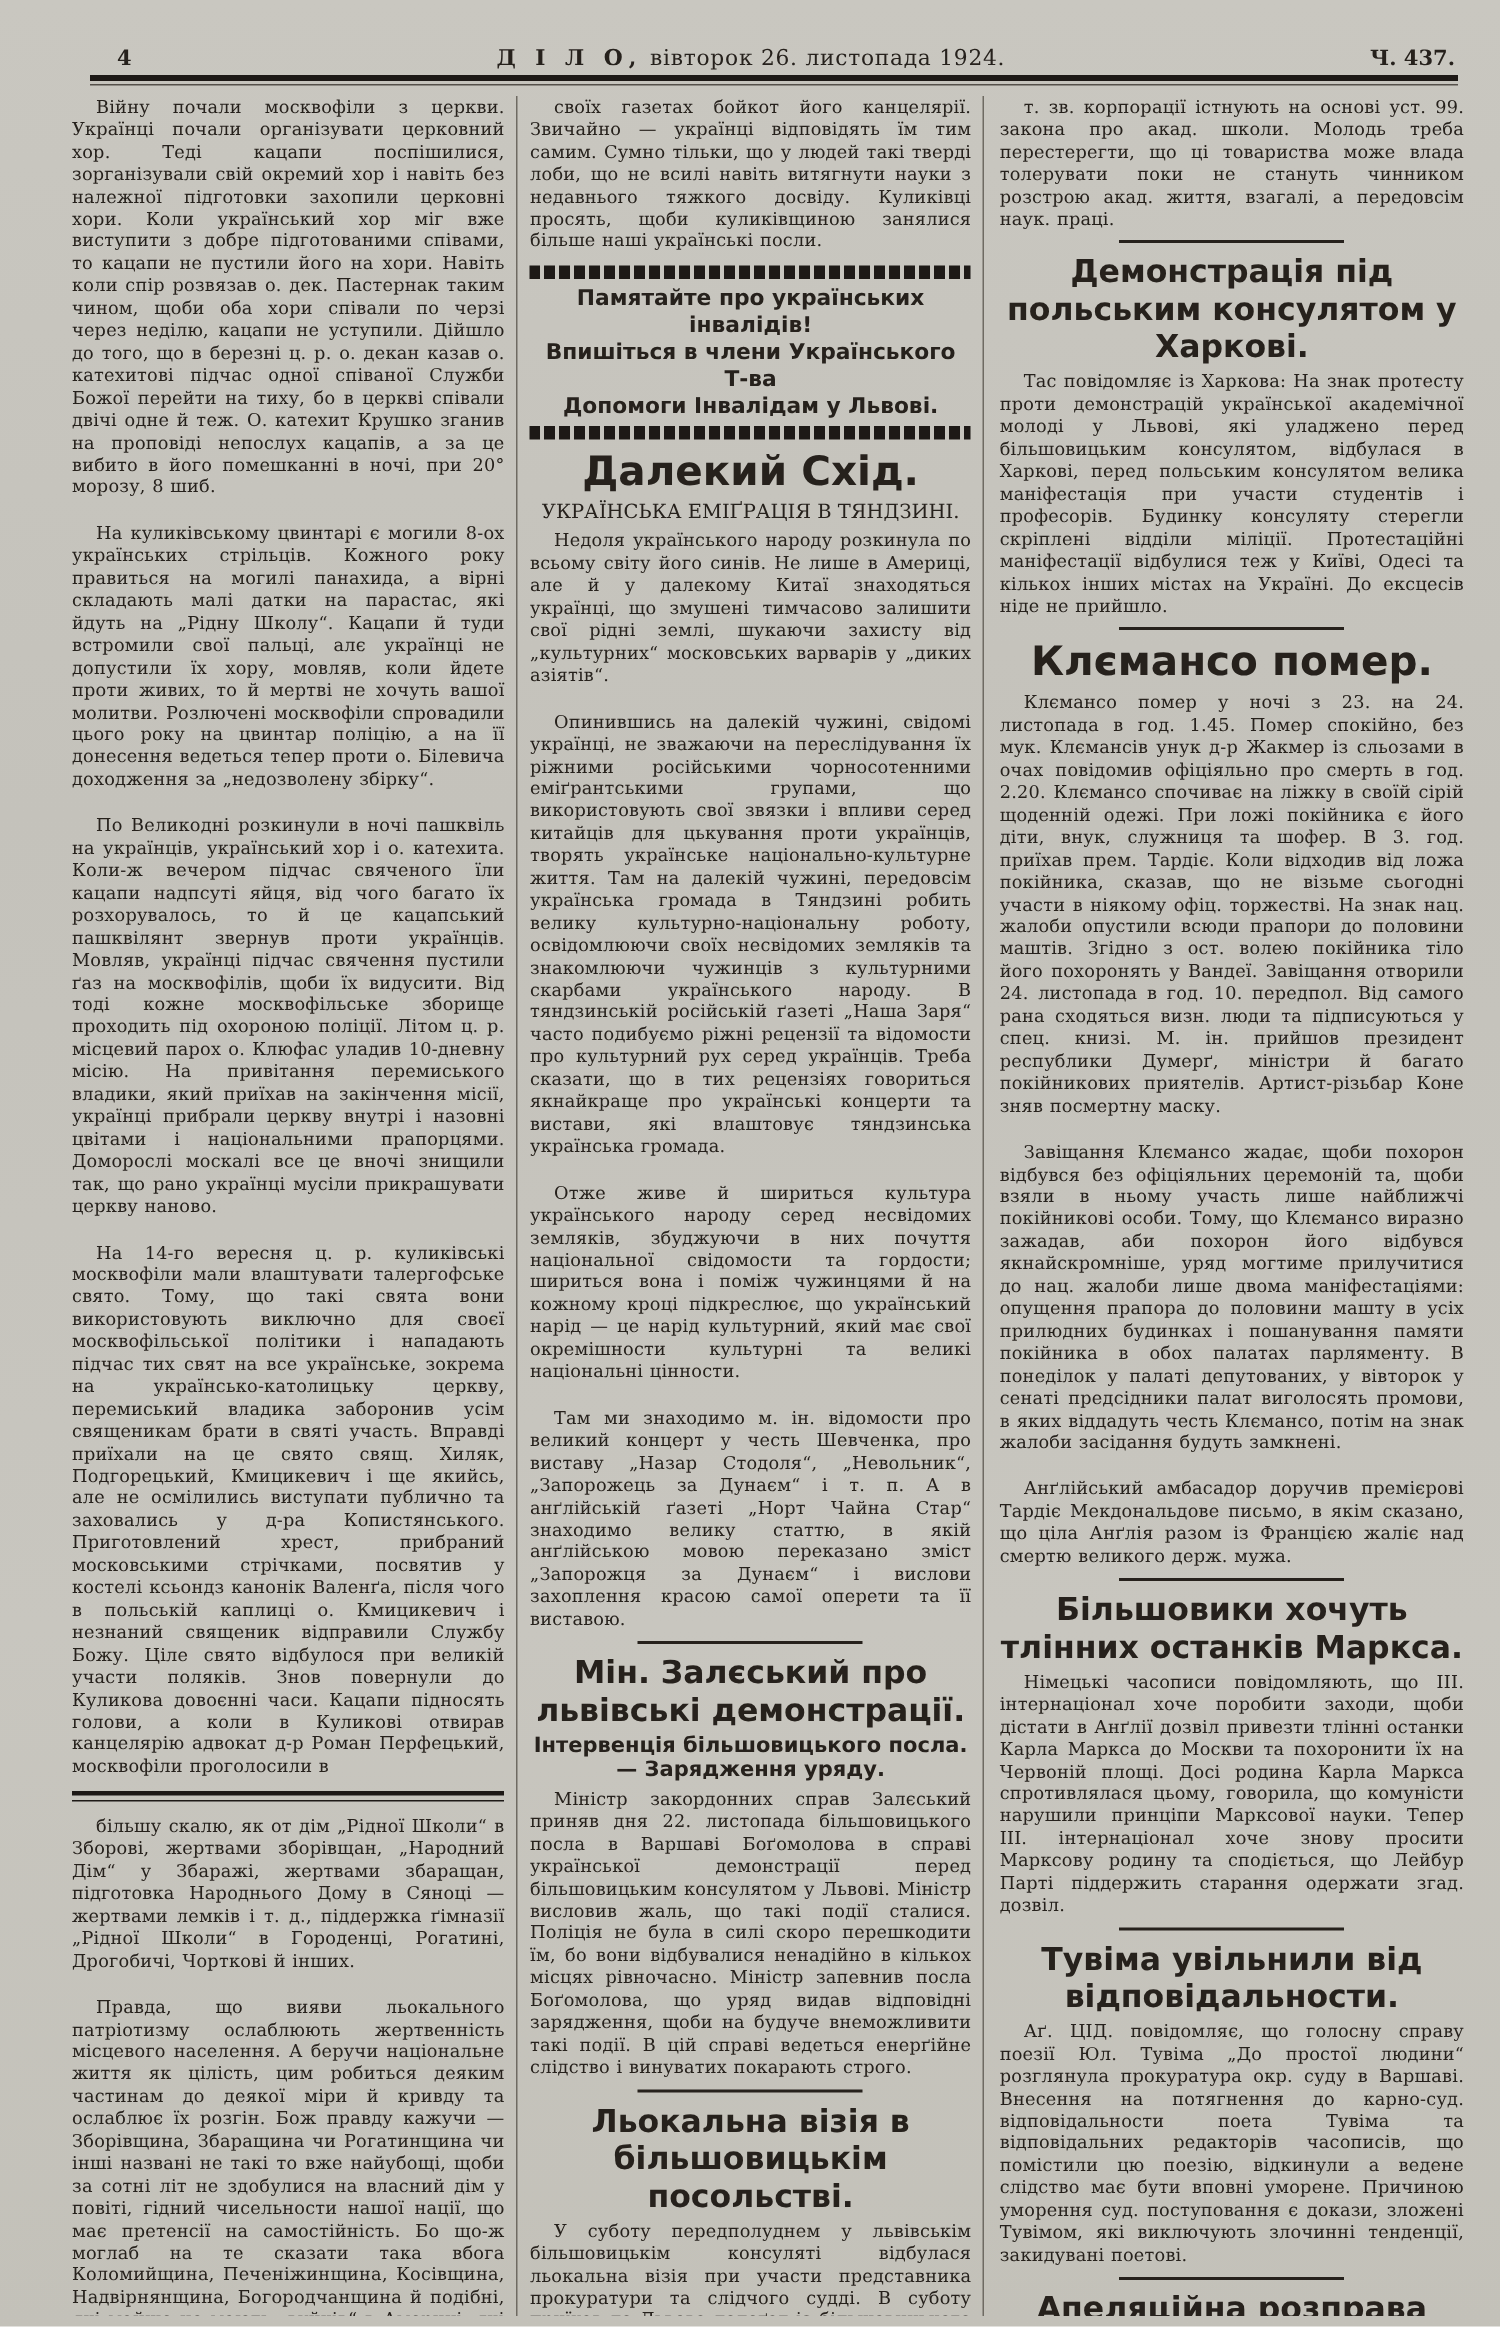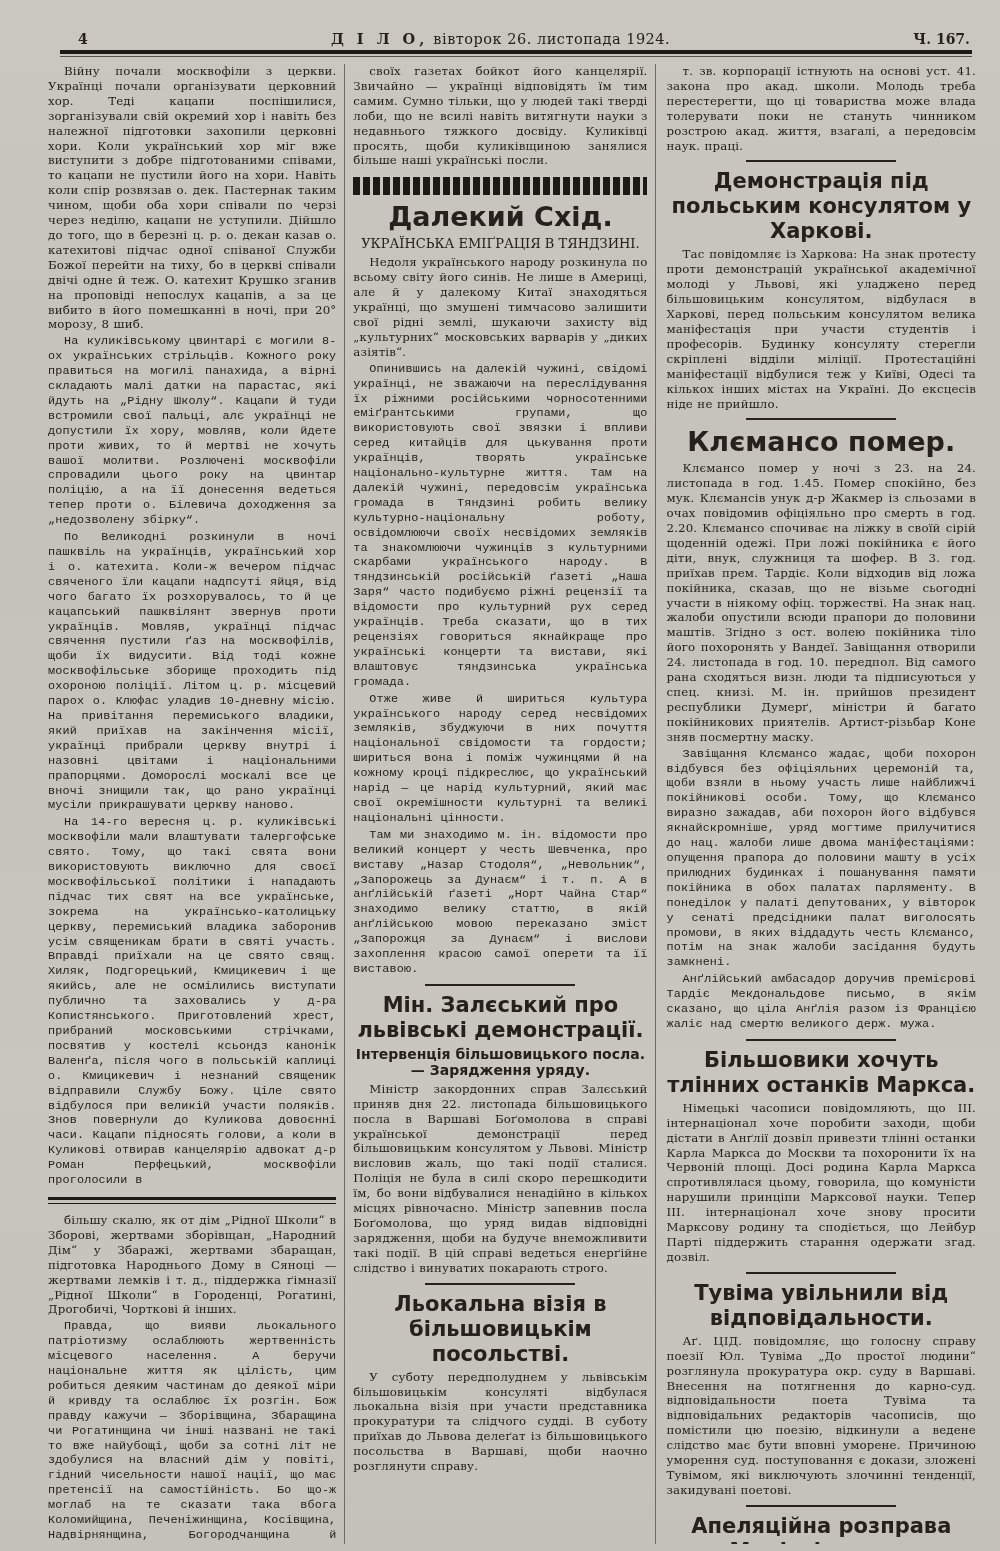--- a/index.html
+++ b/index.html
@@ -21,21 +21,21 @@
             box-shadow:0 2px 0 #c6c4bd,0 3px 0 #55504a;}
   
   .cols{display:flex;margin:10px 20px 0 48px;height:1480px;overflow:hidden;}
   .col{overflow:hidden;}
   .col1{width:300px;padding-right:8px;}
   .col2{width:306px;border-left:1px solid #6e6a62;padding:0 8px;}
   .col3{width:322px;border-left:1px solid #6e6a62;padding:0 4px 0 10px;}
   
   .bp{font-size:11.8px;line-height:14.9px;text-align:justify;margin:0;
       text-indent:16px;letter-spacing:.15px;word-spacing:.5px;}
-  .bp+.bp{margin-top:2px;font-family:Liberation Mono, monospace;}
+  .bp+.bp{margin-top:16px;}
   .h-lg{font-family:"DejaVu Sans","Liberation Sans",sans-serif;font-weight:bold;
         font-size:27px;line-height:30px;text-align:center;margin:6px 0 4px;}
   .h-md{font-family:"DejaVu Sans","Liberation Sans",sans-serif;font-weight:bold;
         font-size:21px;line-height:25px;text-align:center;margin:5px 0 3px;}
   .h-sub{font-size:13px;font-weight:normal;text-align:center;margin:2px 0 4px;}
   .h-sub-sans{font-family:"DejaVu Sans","Liberation Sans",sans-serif;
         font-size:14px;font-weight:bold;text-align:center;margin:2px 0 4px;}
   .sep{width:150px;margin:7px auto;border-top:2.5px solid #26211c;}
   .sep-heavy{margin:9px 0;border-top:3px solid #1d1916;border-bottom:1px solid #1d1916;height:3px;}
   
@@ -47,21 +47,21 @@
   .notice .inner{padding:4px 0;}
 </style>
 </head>
 <body>
 
 <div class="page">
 
   <div class="hdr">
     <span class="pageno">4</span>
     <span class="masthead"><b>Д І Л О,</b>&nbsp;<span>вівторок 26. листопада 1924.</span></span>
-    <span class="issue">Ч. 167.</span>
+    <span class="issue">Ч. 437.</span>
   </div>
   <div class="hdr-rule"></div>
 
   <div class="cols">
 
     <div class="col col1">
       <p class="bp">Війну почали москвофіли з церкви. Українці почали організувати церковний хор. Теді кацапи поспішилися, зорганізували свій окремий хор і навіть без належної підготовки захопили церковні хори. Коли український хор міг вже виступити з добре підготованими співами, то кацапи не пустили його на хори. Навіть коли спір розвязав о. дек. Пастернак таким чином, щоби оба хори співали по черзі через неділю, кацапи не уступили. Дійшло до того, що в березні ц. р. о. декан казав о. катехитові підчас одної співаної Служби Божої перейти на тиху, бо в церкві співали двічі одне й теж. О. катехит Крушко зганив на проповіді непослух кацапів, а за це вибито в його помешканні в ночі, при 20° морозу, 8 шиб.</p>
       <p class="bp">На куликівському цвинтарі є могили 8-ох українських стрільців. Кожного року правиться на могилі панахида, а вірні складають малі датки на парастас, які йдуть на „Рідну Школу“. Кацапи й туди встромили свої пальці, алє українці не допустили їх хору, мовляв, коли йдете проти живих, то й мертві не хочуть вашої молитви. Розлючені москвофіли спровадили цього року на цвинтар поліцію, а на її донесення ведеться тепер проти о. Білевича доходження за „недозволену збірку“.</p>
       <p class="bp">По Великодні розкинули в ночі пашквіль на українців, український хор і о. катехита. Коли-ж вечером підчас свяченого їли кацапи надпсуті яйця, від чого багато їх розхорувалось, то й це кацапський пашквілянт звернув проти українців. Мовляв, українці підчас свячення пустили ґаз на москвофілів, щоби їх видусити. Від тоді кожне москвофільське зборище проходить під охороною поліції. Літом ц. р. місцевий парох о. Клюфас уладив 10-дневну місію. На привітання перемиського владики, який приїхав на закінчення місії, українці прибрали церкву внутрі і назовні цвітами і національними прапорцями. Доморослі москалі все це вночі знищили так, що рано українці мусіли прикрашувати церкву наново.</p>
       <p class="bp">На 14-го вересня ц. р. куликівські москвофіли мали влаштувати талергофське свято. Тому, що такі свята вони використовують виключно для своєї москвофільської політики і нападають підчас тих свят на все українське, зокрема на українсько-католицьку церкву, перемиський владика заборонив усім священикам брати в святі участь. Вправді приїхали на це свято свящ. Хиляк, Подгорецький, Кмицикевич і ще якийсь, але не осмілились виступати публично та заховались у д-ра Копистянського. Приготовлений хрест, прибраний московськими стрічками, посвятив у костелі ксьондз канонік Валенґа, після чого в польській каплиці о. Кмицикевич і незнаний священик відправили Службу Божу. Ціле свято відбулося при великій участи поляків. Знов повернули до Куликова довоєнні часи. Кацапи підносять голови, а коли в Куликові отвирав канцелярію адвокат д-р Роман Перфецький, москвофіли проголосили в</p>
@@ -69,20 +69,25 @@
       <p class="bp">більшу скалю, як от дім „Рідної Школи“ в Зборові, жертвами зборівщан, „Народний Дім“ у Збаражі, жертвами збаращан, підготовка Народнього Дому в Сяноці — жертвами лемків і т. д., піддержка ґімназії „Рідної Школи“ в Городенці, Рогатині, Дрогобичі, Чорткові й інших.</p>
       <p class="bp">Правда, що вияви льокального патріотизму ослаблюють жертвенність місцевого населення. А беручи національне життя як цілість, цим робиться деяким частинам до деякої міри й кривду та ослаблює їх розгін. Бож правду кажучи — Зборівщина, Збаращина чи Рогатинщина чи інші названі не такі то вже найубощі, щоби за сотні літ не здобулися на власний дім у повіті, гідний чисельности нашої нації, що має претенсії на самостійність. Бо що-ж моглаб на те сказати така вбога Коломийщина, Печеніжинщина, Косівщина, Надвірнянщина, Богородчанщина й подібні, які майже не мають „вуйків“ в Америці, які виявляють високі змагання, а в себе дома безземельні, без сліду промислу, з грізними водами, які кожної хвилини загрожують істнуванню майна, ба й життя...</p>
 
     </div>
 
     <div class="col col2">
       <p class="bp">своїх газетах бойкот його канцелярії. Звичайно — українці відповідять їм тим самим. Сумно тільки, що у людей такі тверді лоби, що не всилі навіть витягнути науки з недавнього тяжкого досвіду. Куликівці просять, щоби куликівщиною занялися більше наші українські посли.</p>
 
       <div class="notice">
         <div class="band"></div>
+        <div class="inner">
+          <div class="nl">Памятайте про українських інвалідів!</div>
+          <div class="nl">Впишіться в члени Українського Т-ва</div>
+          <div class="nl">Допомоги Інвалідам у Львові.</div>
+        </div>
         <div class="band"></div>
       </div>
 
       <h1 class="h-lg">Далекий Схід.</h1>
       <div class="h-sub">УКРАЇНСЬКА ЕМІҐРАЦІЯ В ТЯНДЗИНІ.</div>
       <p class="bp">Недоля українського народу розкинула по всьому світу його синів. Не лише в Америці, але й у далекому Китаї знаходяться українці, що змушені тимчасово залишити свої рідні землі, шукаючи захисту від „культурних“ московських варварів у „диких азіятів“.</p>
       <p class="bp">Опинившись на далекій чужині, свідомі українці, не зважаючи на переслідування їх ріжними російськими чорносотенними еміґрантськими групами, що використовують свої звязки і впливи серед китайців для цькування проти українців, творять українське національно-культурне життя. Там на далекій чужині, передовсім українська громада в Тяндзині робить велику культурно-національну роботу, освідомлюючи своїх несвідомих земляків та знакомлюючи чужинців з культурними скарбами українського народу. В тяндзинській російській ґазеті „Наша Заря“ часто подибуємо ріжні рецензії та відомости про культурний рух серед українців. Треба сказати, що в тих рецензіях говориться якнайкраще про українські концерти та вистави, які влаштовує тяндзинська українська громада.</p>
       <p class="bp">Отже живе й шириться культура українського народу серед несвідомих земляків, збуджуючи в них почуття національної свідомости та гордости; шириться вона і поміж чужинцями й на кожному кроці підкреслює, що український нарід — це нарід культурний, який має свої окремішности культурні та великі національні цінности.</p>
       <p class="bp">Там ми знаходимо м. ін. відомости про великий концерт у честь Шевченка, про виставу „Назар Стодоля“, „Невольник“, „Запорожець за Дунаєм“ і т. п. А в анґлійській ґазеті „Норт Чайна Стар“ знаходимо велику статтю, в якій анґлійською мовою переказано зміст „Запорожця за Дунаєм“ і вислови захоплення красою самої оперети та її виставою.</p>
 
@@ -91,21 +96,21 @@
       <div class="h-sub-sans">Інтервенція більшовицького посла. — Зарядження уряду.</div>
       <p class="bp">Міністр закордонних справ Залєський приняв дня 22. листопада більшовицького посла в Варшаві Боґомолова в справі української демонстрації перед більшовицьким консулятом у Львові. Міністр висловив жаль, що такі події сталися. Поліція не була в силі скоро перешкодити їм, бо вони відбувалися ненадійно в кількох місцях рівночасно. Міністр запевнив посла Боґомолова, що уряд видав відповідні зарядження, щоби на будуче внеможливити такі події. В цій справі ведеться енерґійне слідство і винуватих покарають строго.</p>
 
       <div class="sep"></div>
       <h2 class="h-md">Льокальна візія в більшовицькім посольстві.</h2>
       <p class="bp">У суботу передполуднем у львівськім більшовицькім консуляті відбулася льокальна візія при участи представника прокуратури та слідчого судді. В суботу приїхав до Львова делеґат із більшовицького посольства в Варшаві, щоби наочно розглянути справу.</p>
 
     </div>
 
     <div class="col col3">
-      <p class="bp">т. зв. корпорації істнують на основі уст. 41. закона про акад. школи. Молодь треба перестерегти, що ці товариства може влада толерувати поки не стануть чинником розстрою акад. життя, взагалі, а передовсім наук. праці.</p>
+      <p class="bp">т. зв. корпорації істнують на основі уст. 99. закона про акад. школи. Молодь треба перестерегти, що ці товариства може влада толерувати поки не стануть чинником розстрою акад. життя, взагалі, а передовсім наук. праці.</p>
 
       <div class="sep"></div>
       <h2 class="h-md">Демонстрація під польським консулятом у Харкові.</h2>
       <p class="bp">Тас повідомляє із Харкова: На знак протесту проти демонстрацій української академічної молоді у Львові, які уладжено перед більшовицьким консулятом, відбулася в Харкові, перед польським консулятом велика маніфестація при участи студентів і професорів. Будинку консуляту стерегли скріплені відділи міліції. Протестаційні маніфестації відбулися теж у Київі, Одесі та кількох інших містах на Україні. До ексцесів ніде не прийшло.</p>
 
       <div class="sep"></div>
       <h2 class="h-lg">Клємансо помер.</h2>
       <p class="bp">Клємансо помер у ночі з 23. на 24. листопада в год. 1.45. Помер спокійно, без мук. Клємансів унук д-р Жакмер із сльозами в очах повідомив офіціяльно про смерть в год. 2.20. Клємансо спочиває на ліжку в своїй сірій щоденній одежі. При ложі покійника є його діти, внук, служниця та шофер. В 3. год. приїхав прем. Тардіє. Коли відходив від ложа покійника, сказав, що не візьме сьогодні участи в ніякому офіц. торжестві. На знак нац. жалоби опустили всюди прапори до половини маштів. Згідно з ост. волею покійника тіло його похоронять у Вандеї. Завіщання отворили 24. листопада в год. 10. передпол. Від самого рана сходяться визн. люди та підписуються у спец. книзі. М. ін. прийшов президент республики Думерґ, міністри й багато покійникових приятелів. Артист-різьбар Коне зняв посмертну маску.</p>
       <p class="bp">Завіщання Клємансо жадає, щоби похорон відбувся без офіціяльних церемоній та, щоби взяли в ньому участь лише найближчі покійникові особи. Тому, що Клємансо виразно зажадав, аби похорон його відбувся якнайскромніше, уряд могтиме прилучитися до нац. жалоби лише двома маніфестаціями: опущення прапора до половини машту в усіх прилюдних будинках і пошанування памяти покійника в обох палатах парляменту. В понеділок у палаті депутованих, у вівторок у сенаті предсідники палат виголосять промови, в яких віддадуть честь Клємансо, потім на знак жалоби засідання будуть замкнені.</p>
       <p class="bp">Анґлійський амбасадор доручив премієрові Тардіє Мекдональдове письмо, в якім сказано, що ціла Анґлія разом із Францією жаліє над смертю великого держ. мужа.</p>

